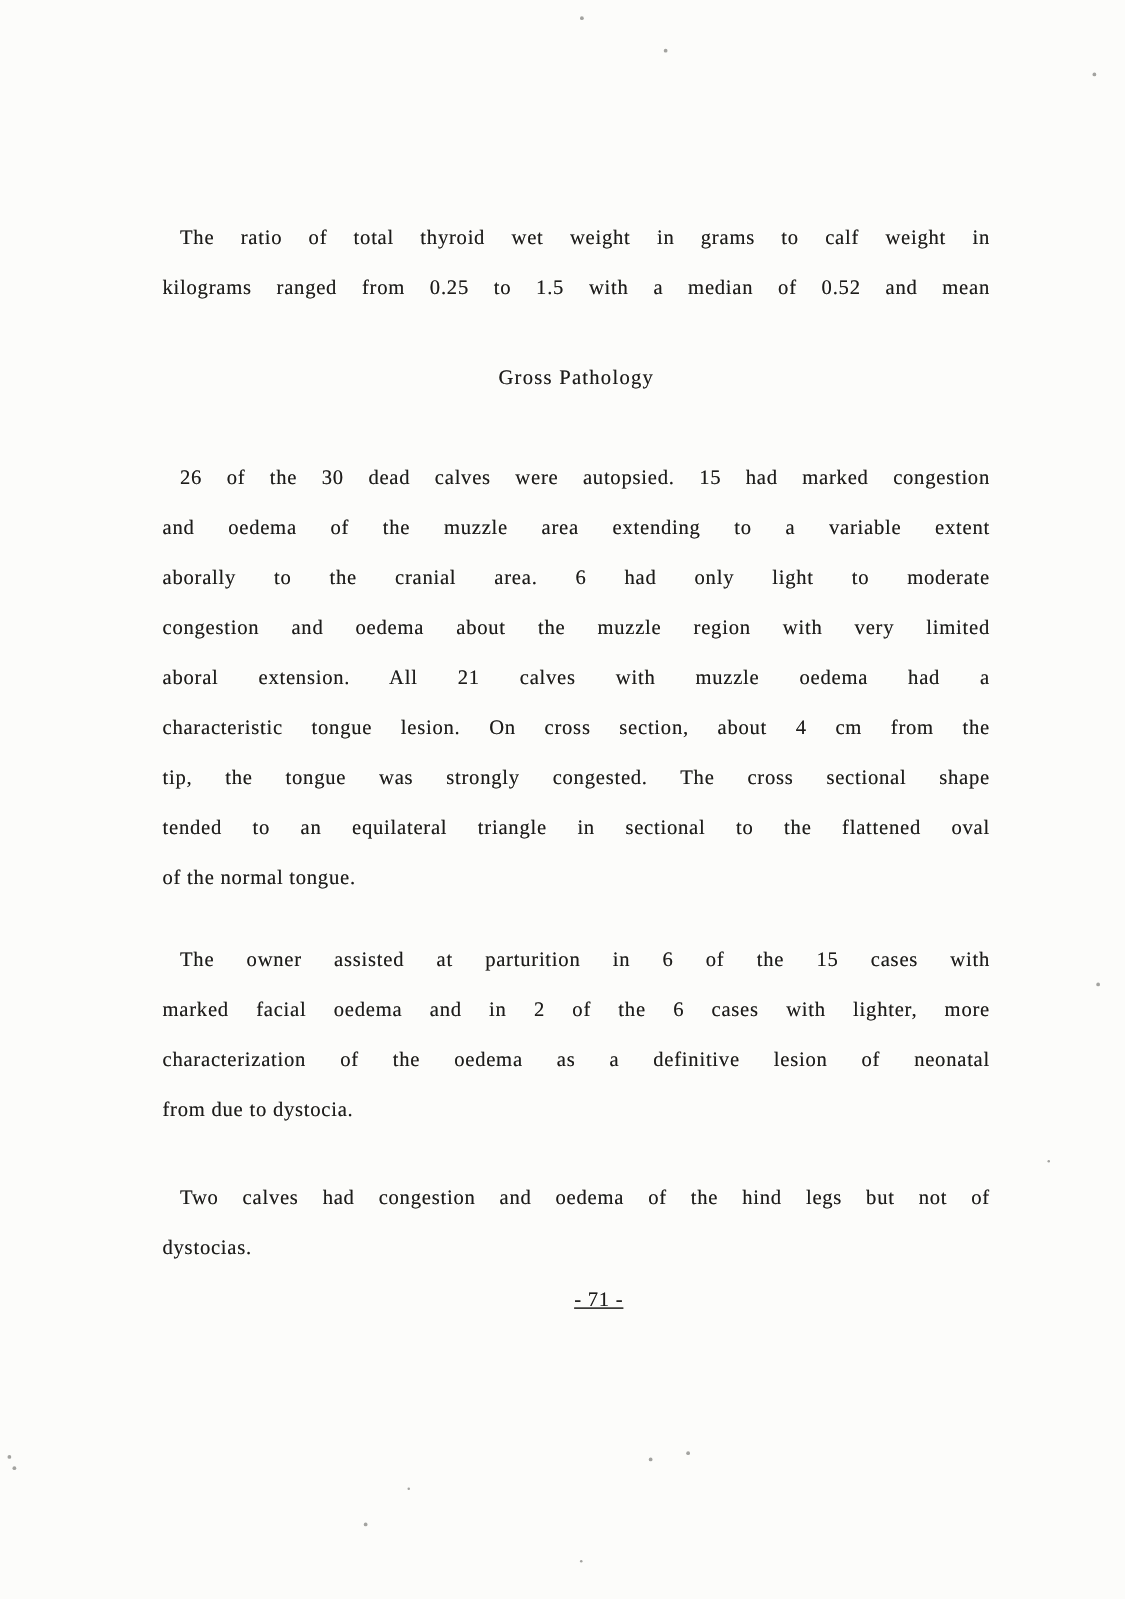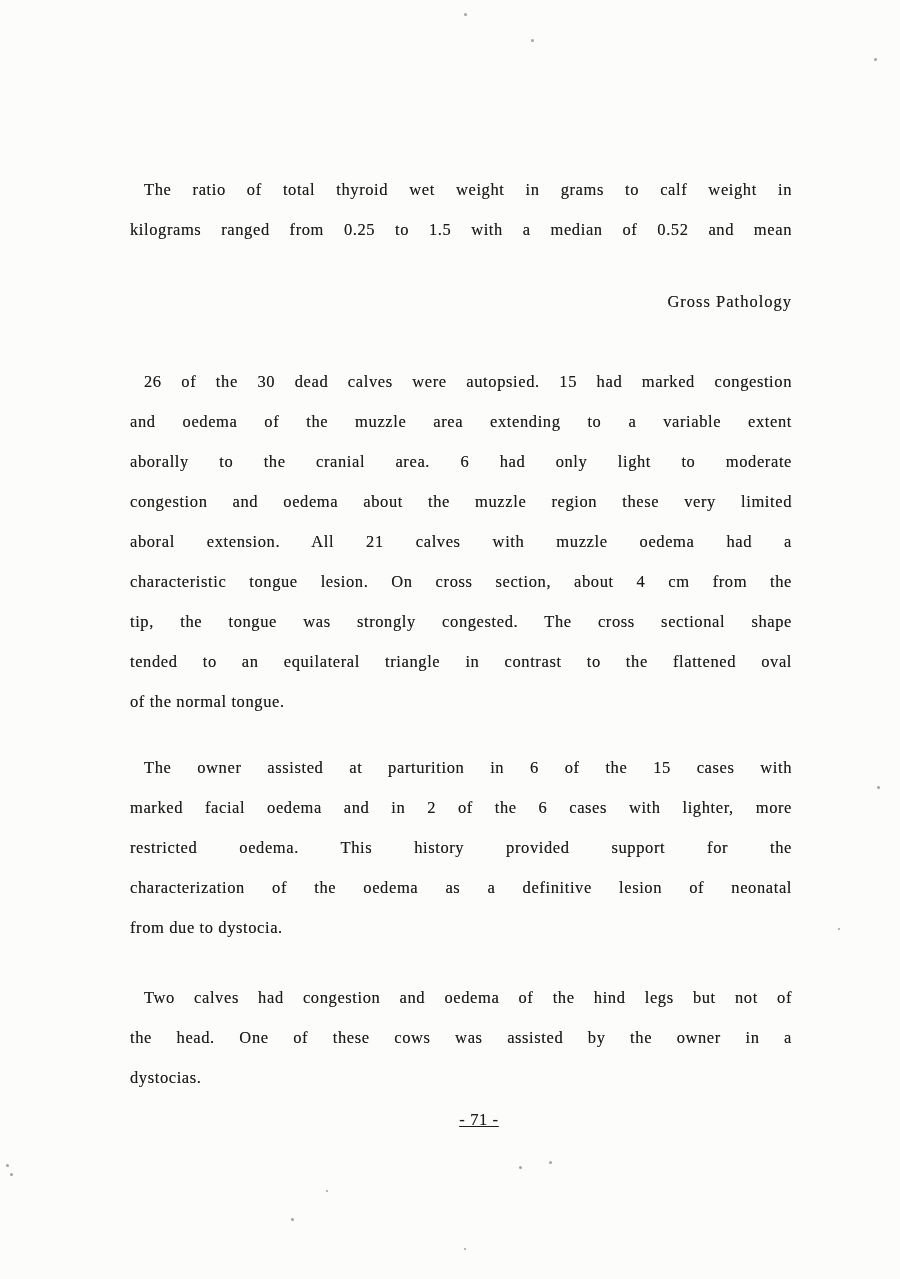--- a/index.html
+++ b/index.html
@@ -37,21 +37,21 @@
   .line.first {
     text-indent: 14px;
   }
   .line.last {
     text-align-last: left;
   }
   .para1 { margin-bottom: 32px; }
   .heading {
     margin-bottom: 40px;
     letter-spacing: 1px;
-    text-align: right;
+    text-align: center;
     font-family: Liberation Serif, serif;
   }
   .para2 { margin-bottom: 26px; }
   .para3 { margin-bottom: 30px; }
   .para4 { margin-bottom: 0; font-family: Liberation Serif, serif; }
   .footer {
     margin-top: 2px;
     text-align: center;
     padding-left: 36px;
     text-decoration: underline;
@@ -84,39 +84,37 @@
     <div class="line first">The ratio of total thyroid wet weight in grams to calf weight in</div>
     <div class="line">kilograms ranged from 0.25 to 1.5 with a median of 0.52 and mean</div>
   </div>
 
   <div class="heading">Gross Pathology</div>
 
   <div class="para para2">
     <div class="line first">26 of the 30 dead calves were autopsied. 15 had marked congestion</div>
     <div class="line">and oedema of the muzzle area extending to a variable extent</div>
     <div class="line">aborally to the cranial area. 6 had only light to moderate</div>
-    <div class="line">congestion and oedema about the muzzle region these very limited</div>
+    <div class="line">congestion and oedema about the muzzle region with very limited</div>
     <div class="line">aboral extension. All 21 calves with muzzle oedema had a</div>
     <div class="line">characteristic tongue lesion. On cross section, about 4 cm from the</div>
     <div class="line">tip, the tongue was strongly congested. The cross sectional shape</div>
-    <div class="line">tended to an equilateral triangle in contrast to the flattened oval</div>
+    <div class="line">tended to an equilateral triangle in sectional to the flattened oval</div>
     <div class="line last">of the normal tongue.</div>
   </div>
 
   <div class="para para3">
     <div class="line first">The owner assisted at parturition in 6 of the 15 cases with</div>
     <div class="line">marked facial oedema and in 2 of the 6 cases with lighter, more</div>
-    <div class="line">restricted oedema. This history provided support for the</div>
     <div class="line">characterization of the oedema as a definitive lesion of neonatal</div>
     <div class="line last">from due to dystocia.</div>
   </div>
 
   <div class="para para4">
     <div class="line first">Two calves had congestion and oedema of the hind legs but not of</div>
-    <div class="line">the head. One of these cows was assisted by the owner in a</div>
     <div class="line last">dystocias.</div>
   </div>
 
   <div class="footer">- 71 -</div>
 
 </div>
 
 <div class="speck s1"></div>
 <div class="speck s2"></div>
 <div class="speck s3"></div>

